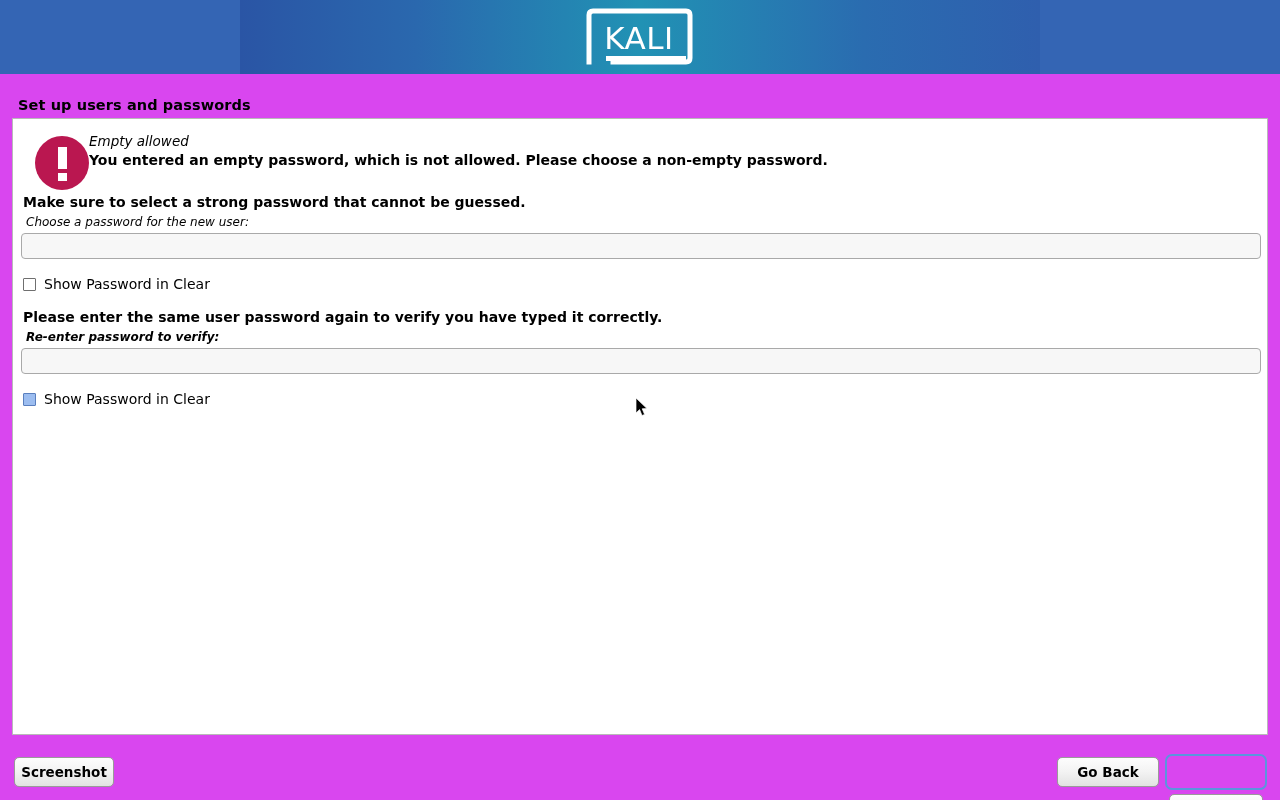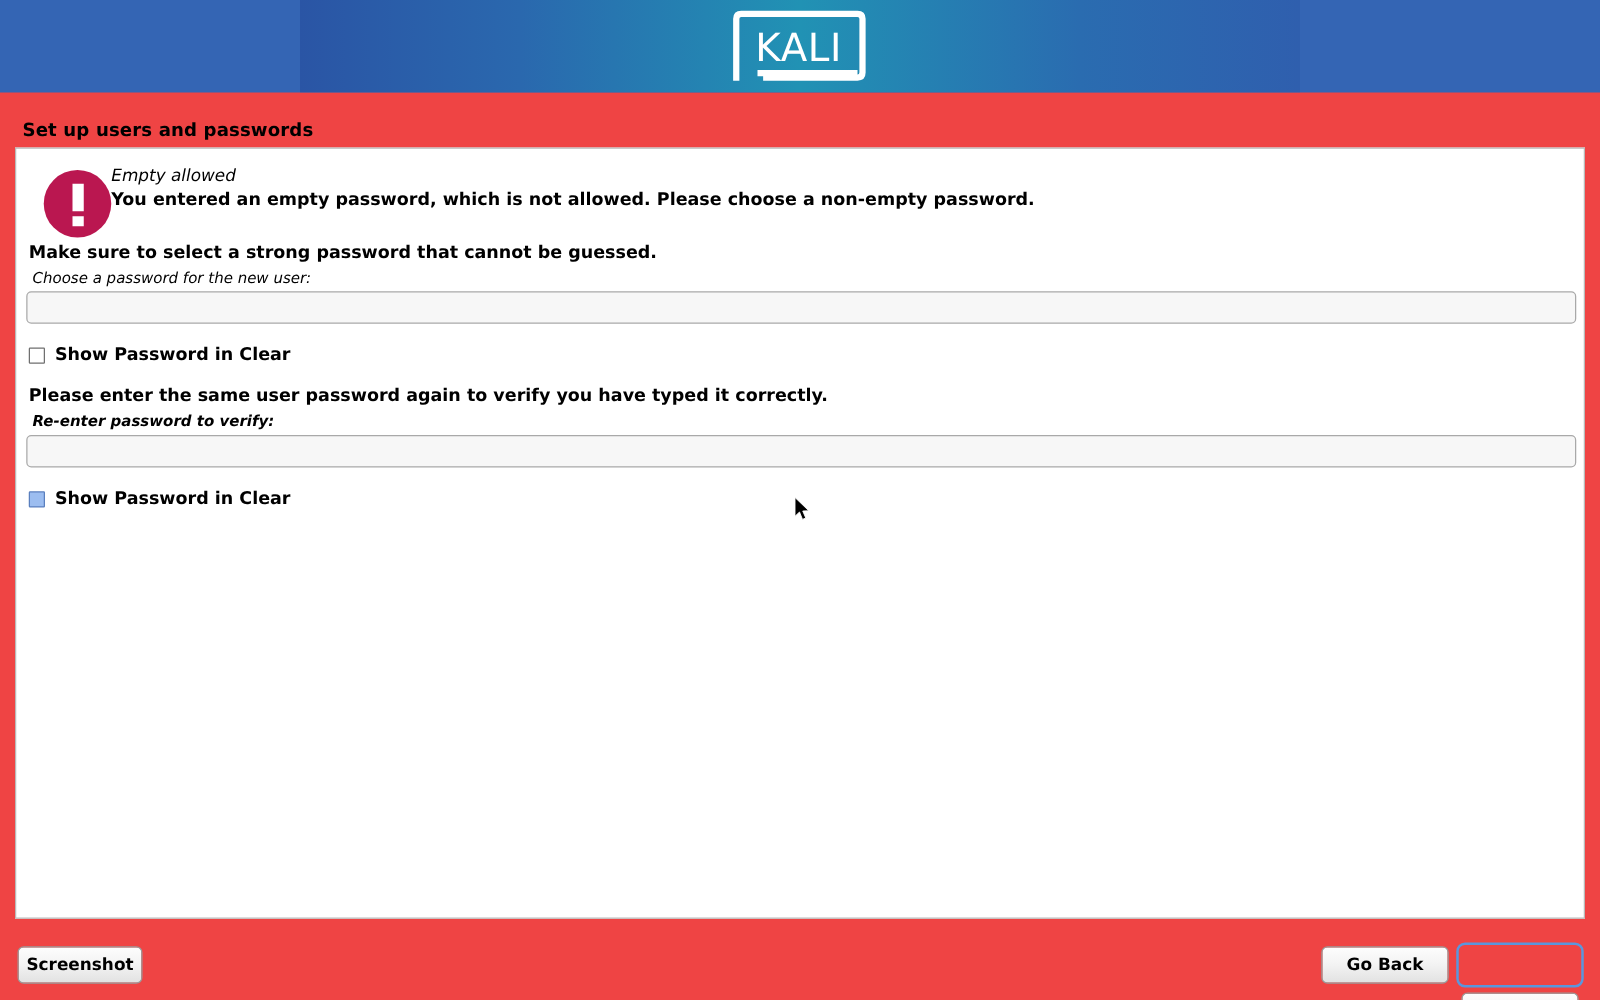--- a/index.html
+++ b/index.html
@@ -9,21 +9,21 @@
     height: 800px;
     overflow: hidden;
     background: #ffffff;
     font-family: "DejaVu Sans", "Liberation Sans", sans-serif;
   }
 
   #app {
     position: relative;
     width: 1280px;
     height: 800px;
-    background: #ef4444;
+    background: #d946ef;
   }
 
   
   .banner {
     position: absolute;
     left: 0;
     top: 0;
     width: 1280px;
     height: 74px;
     background: #3465b4;
@@ -176,21 +176,21 @@
     background: #ffffff;
     border-radius: 1px;
     flex: 0 0 auto;
   }
   .cbox.focused {
     border: 1px solid #5a7fbe;
     background: #9cbdf0;
   }
   .cbox-label {
     font-size: 14px;
-    font-weight: bold;
+    font-weight: normal;
     color: #000000;
     white-space: nowrap;
   }
 
   
   .btn {
     position: absolute;
     height: 30px;
     box-sizing: border-box;
     border: 1px solid #9a9a9a;

